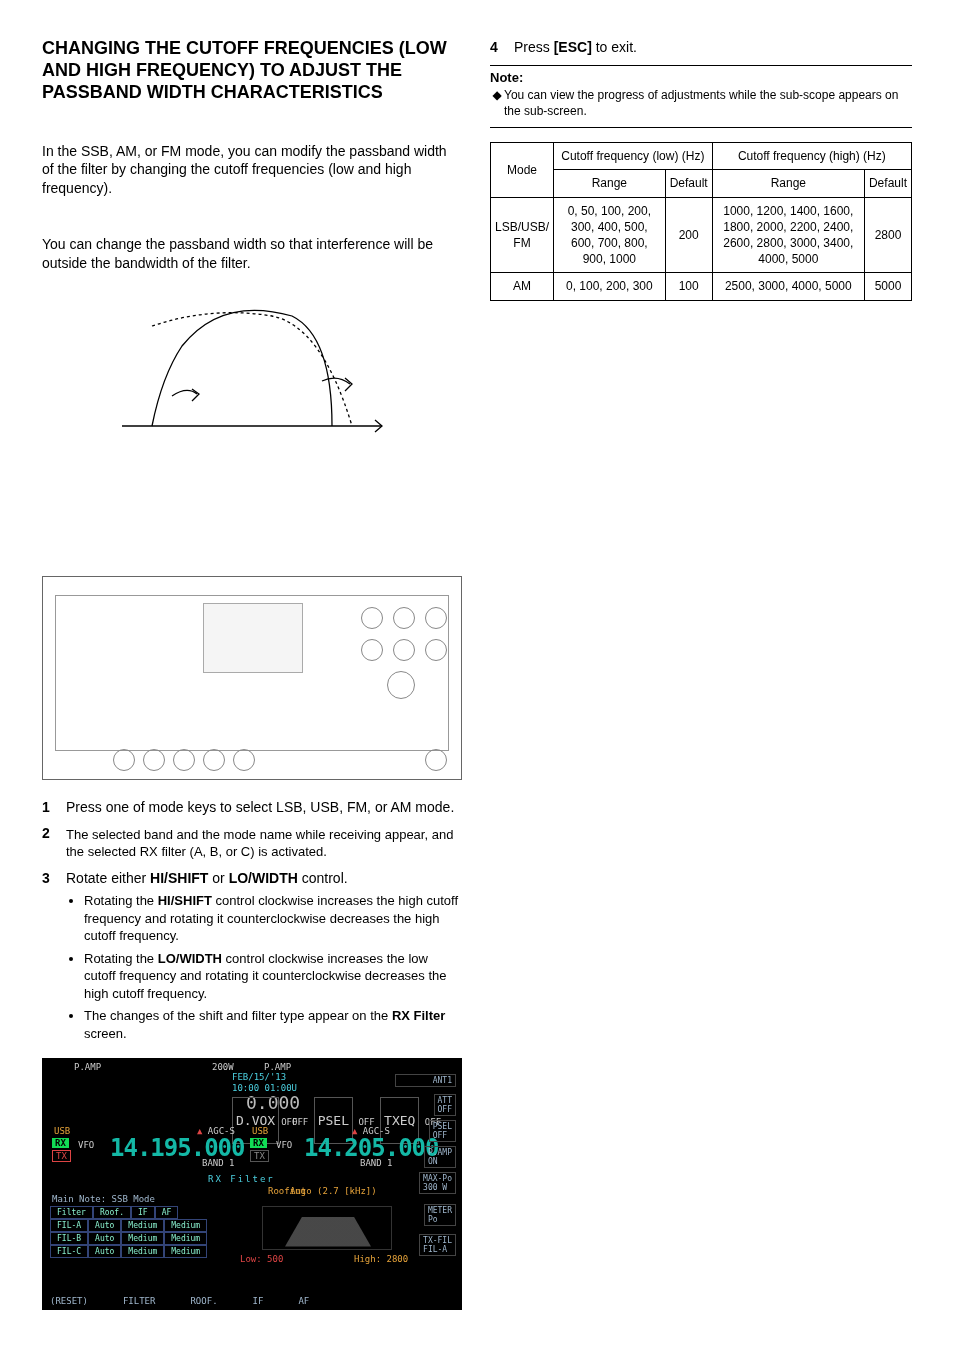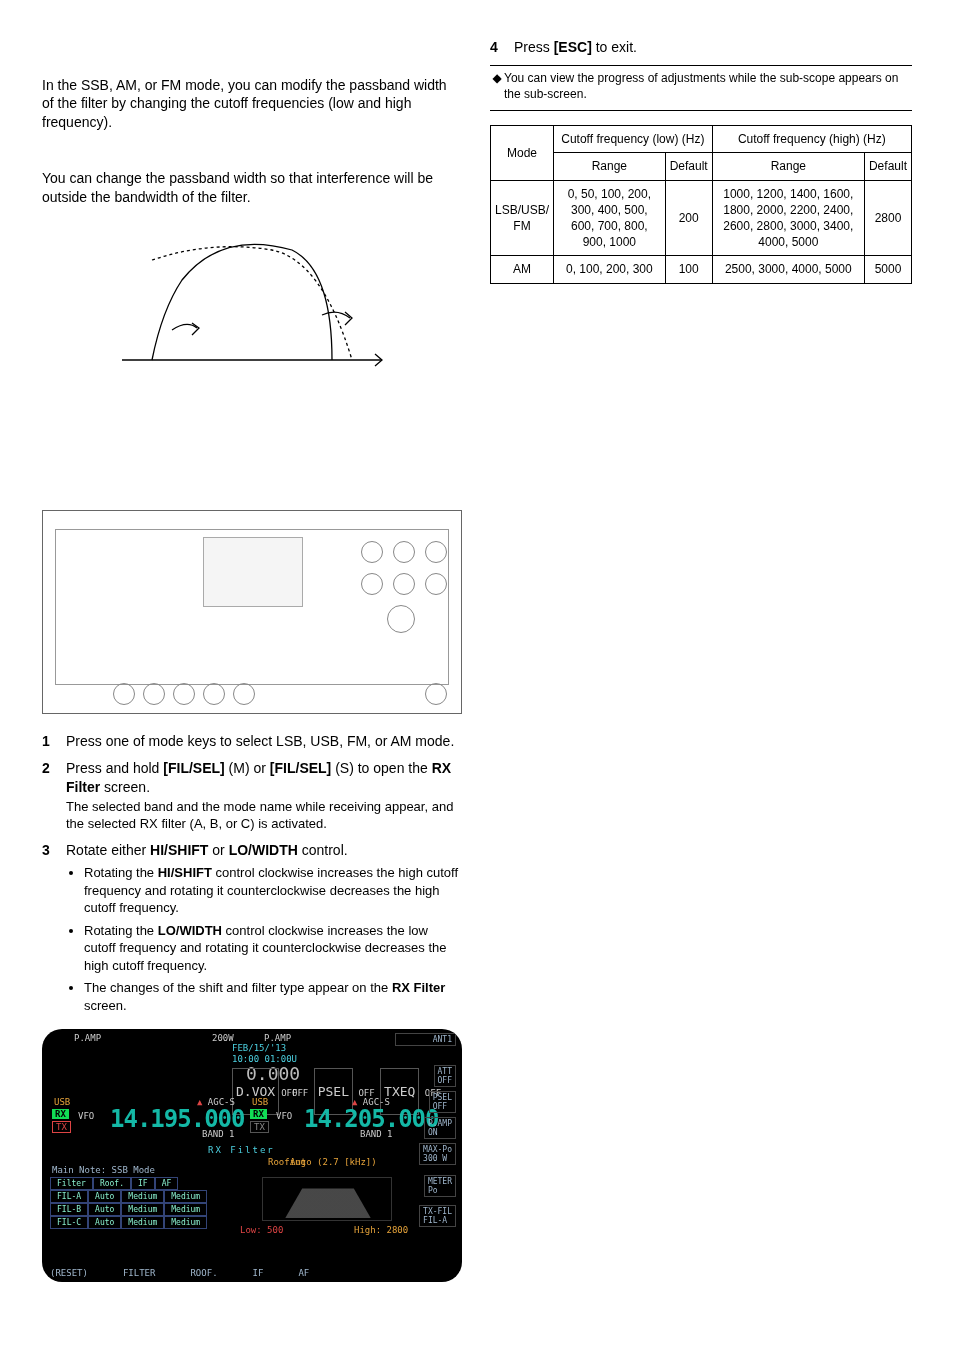--- a/index.html
+++ b/index.html
@@ -27,21 +27,21 @@
   .col-right .step4 { font-size: 14px; line-height: 1.35; display:flex; margin-bottom: 6px;}
   .col-right .step4 .num{flex:0 0 24px; font-weight:bold;}
   .col-right .step4 .body{flex:1 1 auto;}
   .hr { border: none; border-top: 1px solid #000; margin: 8px 0 4px 0; }
   .note-label { font-weight: bold; font-size: 13px; margin-bottom: 2px;}
   .note-row { display:flex; font-size: 12px; line-height:1.35; }
   .note-row .dia{ flex:0 0 14px; text-align:center;}
   table.cutoff { border-collapse: collapse; width: 100%; font-size: 12px; margin-top: 14px; }
   table.cutoff th, table.cutoff td { border: 1px solid #000; padding: 5px 4px; text-align: center; line-height: 1.35; }
   table.cutoff th { font-weight: normal; }
-  .screen-ph { width: 100%; aspect-ratio: 382/230; margin-top: 10px; background:#000; position:relative; font-family: "Lucida Console", monospace; color:#ccc; font-size:9px; overflow:hidden;border-radius:20px;}
+  .screen-ph { width: 100%; aspect-ratio: 382/230; margin-top: 10px; background:#000; position:relative; font-family: "Lucida Console", monospace; color:#ccc; font-size:9px; overflow:hidden;}
   .screen-ph .row{position:absolute;}
   .screen-ph .freq{font-size:24px; color:#14b8a6; font-weight:bold; letter-spacing:-1px;}
   .screen-ph .pill{border:1px solid #555; padding:15px 3px; font-size:13px;}
   .screen-ph .orange{color:#e6a33a;}
   .screen-ph .cyan{color:#4cd0e0;}
   .screen-ph .red{color:#d44;}
   .screen-ph .green{background:#1d5; color:#000; padding:0 3px; font-weight:bold;}
   .screen-ph .tableish{ position:absolute; left:8px; top:148px; font-size:8px; color:#8ec;}
   .screen-ph .tableish .tr{display:flex;}
   .screen-ph .tableish .td{border:1px solid #347; padding:1px 6px;}
@@ -51,20 +51,21 @@
   .screen-ph .sidebox{position:absolute; right:6px; border:1px solid #444; padding:1px 3px; font-size:8px; color:#9fb6cc;}
 </style>
 </head>
 <body>
 
 <div class="page">
 
   <div class="two-col">
 
     <div class="col-left">
+      <h2 class="section-title">CHANGING THE CUTOFF FREQUENCIES (LOW AND HIGH FREQUENCY) TO ADJUST THE PASSBAND WIDTH CHARACTERISTICS</h2>
       <p class="intro">In the SSB, AM, or FM mode, you can modify the passband width of the filter by changing the cutoff frequencies (low and high frequency).</p>
       <p class="intro">You can change the passband width so that interference will be outside the bandwidth of the filter.</p>
 
       <div class="graph-ph">
         <svg viewBox="0 0 320 200">
           <g stroke="#000" stroke-width="1.3" fill="none">
             <path d="M30 140 L290 140"></path>
             <path d="M283 134 L290 140 L283 146"></path>
             <path d="M60 40 Q120 20 180 30 Q230 40 260 140" stroke-dasharray="3 3"></path>
             <path d="M60 140 Q70 90 90 60 Q130 10 200 30 Q240 50 240 140"></path>
@@ -95,23 +96,20 @@
       </div>
 
       <ol class="steps">
         <li>
           <div class="num">1</div>
           <div class="body">Press one of mode keys to select LSB, USB, FM, or AM mode.</div>
         </li>
         <li>
           <div class="num">2</div>
           <div class="body">
-            <span>
-              <span>Press and hold </span><b>[FIL/SEL]</b><span> (M) or </span><b>[FIL/SEL]</b><span> (S) to open the </span><b>RX Filter</b><span> screen.</span>
-            </span>
             <div class="sub">The selected band and the mode name while receiving appear, and the selected RX filter (A, B, or C) is activated.</div>
           </div>
         </li>
         <li>
           <div class="num">3</div>
           <div class="body">
             <span>
               <span>Rotate either </span><b>HI/SHIFT</b><span> or </span><b>LO/WIDTH</b><span> control.</span>
             </span>
             <ul class="bullets">
@@ -143,21 +141,21 @@
         <div class="row" style="top:82px; left:36px;">VFO</div>
         <div class="row freq" style="top:76px; left:68px;">14.195.000</div>
         <div class="row" style="top:100px; left:160px;">BAND 1</div>
 
         <div class="row" style="top:80px; left:208px;"><span class="green">RX</span></div>
         <div class="row" style="top:92px; left:208px; color:#888; border:1px solid #555; padding:0 3px;">TX</div>
         <div class="row" style="top:82px; left:234px;">VFO</div>
         <div class="row freq" style="top:76px; left:262px;">14.205.000</div>
         <div class="row" style="top:100px; left:318px;">BAND 1</div>
 
-        <div class="sidebox" style="top:4px;padding-left:37px;">ANT1</div>
+        <div class="sidebox" style="top:16px;padding-left:37px;">ANT1</div>
         <div class="sidebox" style="top:36px; white-space:pre;">ATT
 OFF</div>
         <div class="sidebox" style="top:62px; white-space:pre;">PSEL
 OFF</div>
         <div class="sidebox" style="top:88px; white-space:pre;">P.AMP
 ON</div>
         <div class="sidebox" style="top:114px; white-space:pre;">MAX-Po
 300 W</div>
         <div class="sidebox" style="top:146px; white-space:pre;">METER
 Po</div>
@@ -213,20 +211,21 @@
     </div>
 
     <div class="col-right">
       <div class="step4">
         <div class="num">4</div>
         <div class="body">
           <span>Press </span><b>[ESC]</b><span> to exit.</span><br>
         </div>
       </div>
       <hr class="hr">
+      <div class="note-label">Note:</div>
       <div class="note-row">
         <div class="dia">◆</div>
         <div>You can view the progress of adjustments while the sub-scope appears on the sub-screen.</div>
       </div>
       <hr class="hr">
 
       <table class="cutoff">
         <tbody>
             <tr>
           <th rowspan="2">Mode</th>

